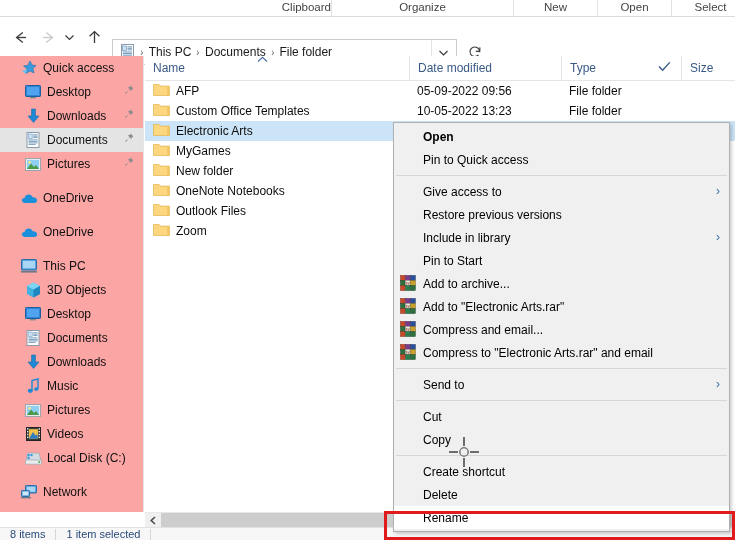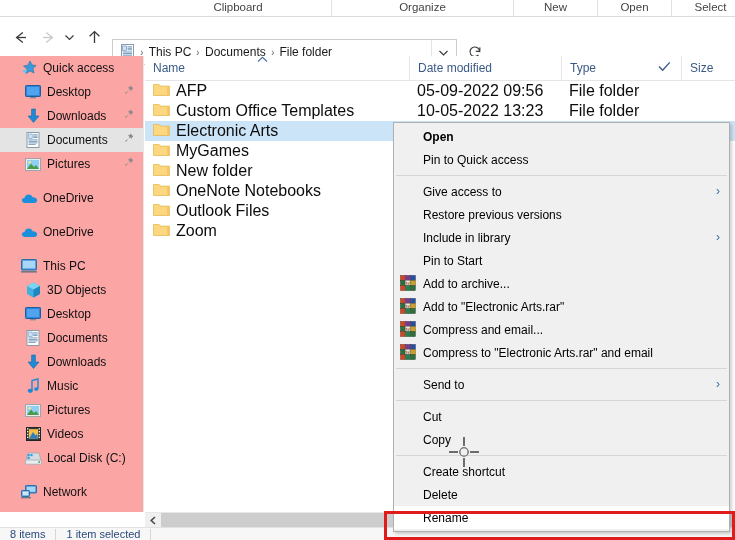--- a/index.html
+++ b/index.html
@@ -23,21 +23,21 @@
     border-bottom: 1px solid #dcdcdc;
   }
   .ribbon-group {
     position: absolute; top: 0; height: 16px;
     line-height: 15px;
     text-align: center;
     font-size: 11.5px;
     color: #444444;
     border-left: 1px solid #e2e2e2;
   }
-  .ribbon-group.first { border-left: none; }
+  .ribbon-group.first { border-left: none; text-align: right; }
 
   
   .navbar {
     position: absolute; left: 0; top: 17px; width: 735px; height: 39px;
     background: #ffffff;
   }
   .nav-btn {
     position: absolute; top: 8px;
     width: 24px; height: 24px;
     display: flex; align-items: center; justify-content: center;
@@ -137,21 +137,21 @@
     padding-left: 8px;
     border-left: 1px solid #e5e5e5;
   }
   .col.first { border-left: none; }
   .sort-mark {
     position: absolute; top: -2px; font-size: 10px; color: #4a6fa5;
   }
   .row {
     position: relative; height: 20px; width: 590px;
     display: flex; align-items: center;
-    font-size: 16px; color: #0c0c0c;
+    font-size: 12px; color: #0c0c0c;
   }
   .row.selected { background: #cce4f7; }
   .cell-name { position: absolute; left: 8px; display: flex; align-items: center; }
   .cell-date { position: absolute; left: 272px; }
   .cell-type { position: absolute; left: 424px; }
   .folder-ico { width: 17px; height: 17px; margin-right: 6px; flex:0 0 auto; }
 
   
   .hscroll {
     position: absolute; left: 145px; top: 512px; width: 590px; height: 15px;

